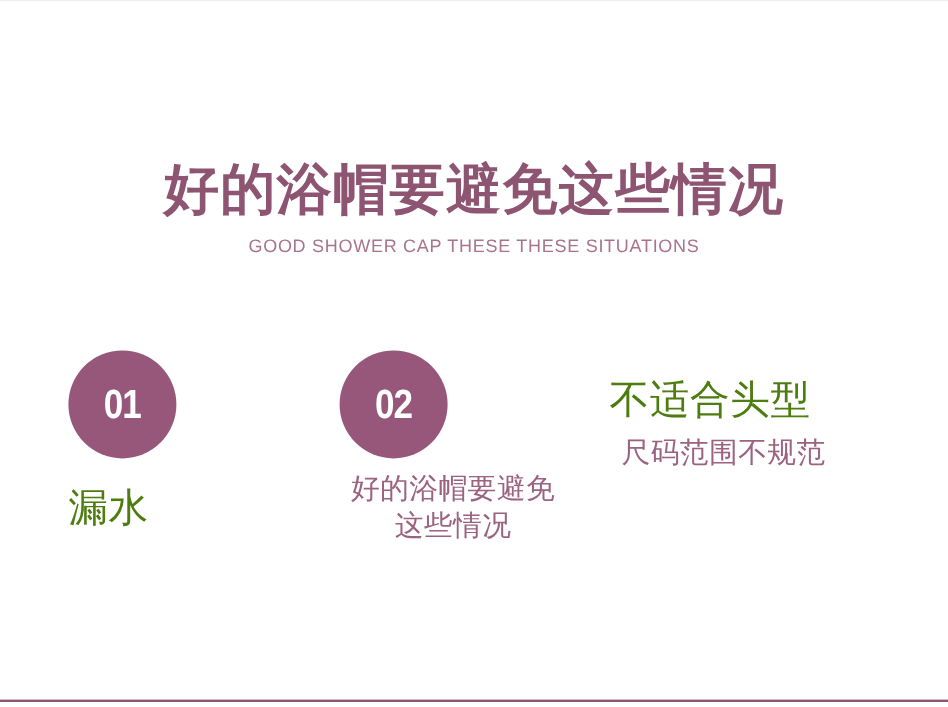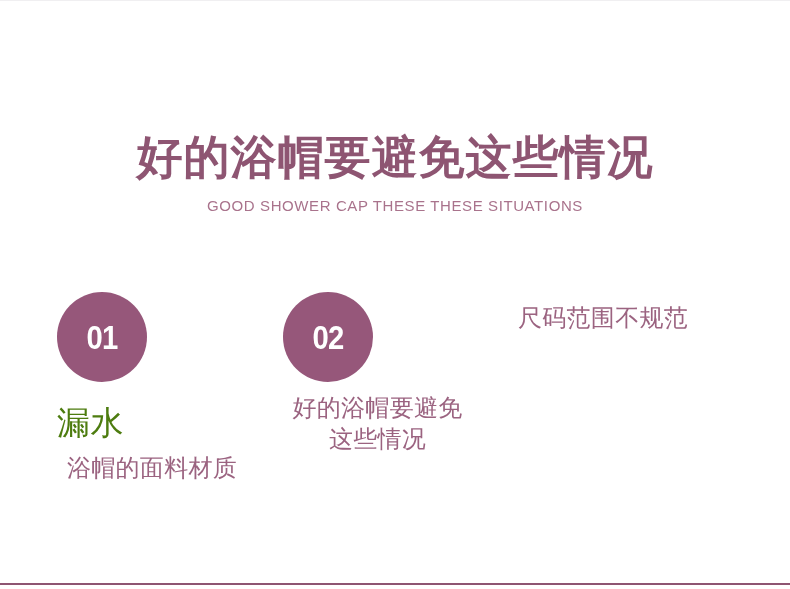--- a/index.html
+++ b/index.html
@@ -132,31 +132,31 @@
     <div class="sub-title">GOOD SHOWER CAP THESE THESE SITUATIONS</div>
   </div>
 
   <div class="columns">
 
     <div class="column">
       <div class="badge">
         <span class="badge-number">01</span>
       </div>
       <div class="item-title">漏水</div>
-      <div class="item-desc">浴帽的面料材质</div>
     </div>
 
     <div class="column">
       <div class="badge">
         <span class="badge-number">02</span>
       </div>
       <div class="item-desc">好的浴帽要避免这些情况</div>
     </div>
 
     <div class="column">
+      <div class="item-title">不适合头型</div>
       <div class="item-desc">尺码范围不规范</div>
     </div>
 
   </div>
 
   <div class="bottom-rule"></div>
 
 </div>
 
 </body></html>

